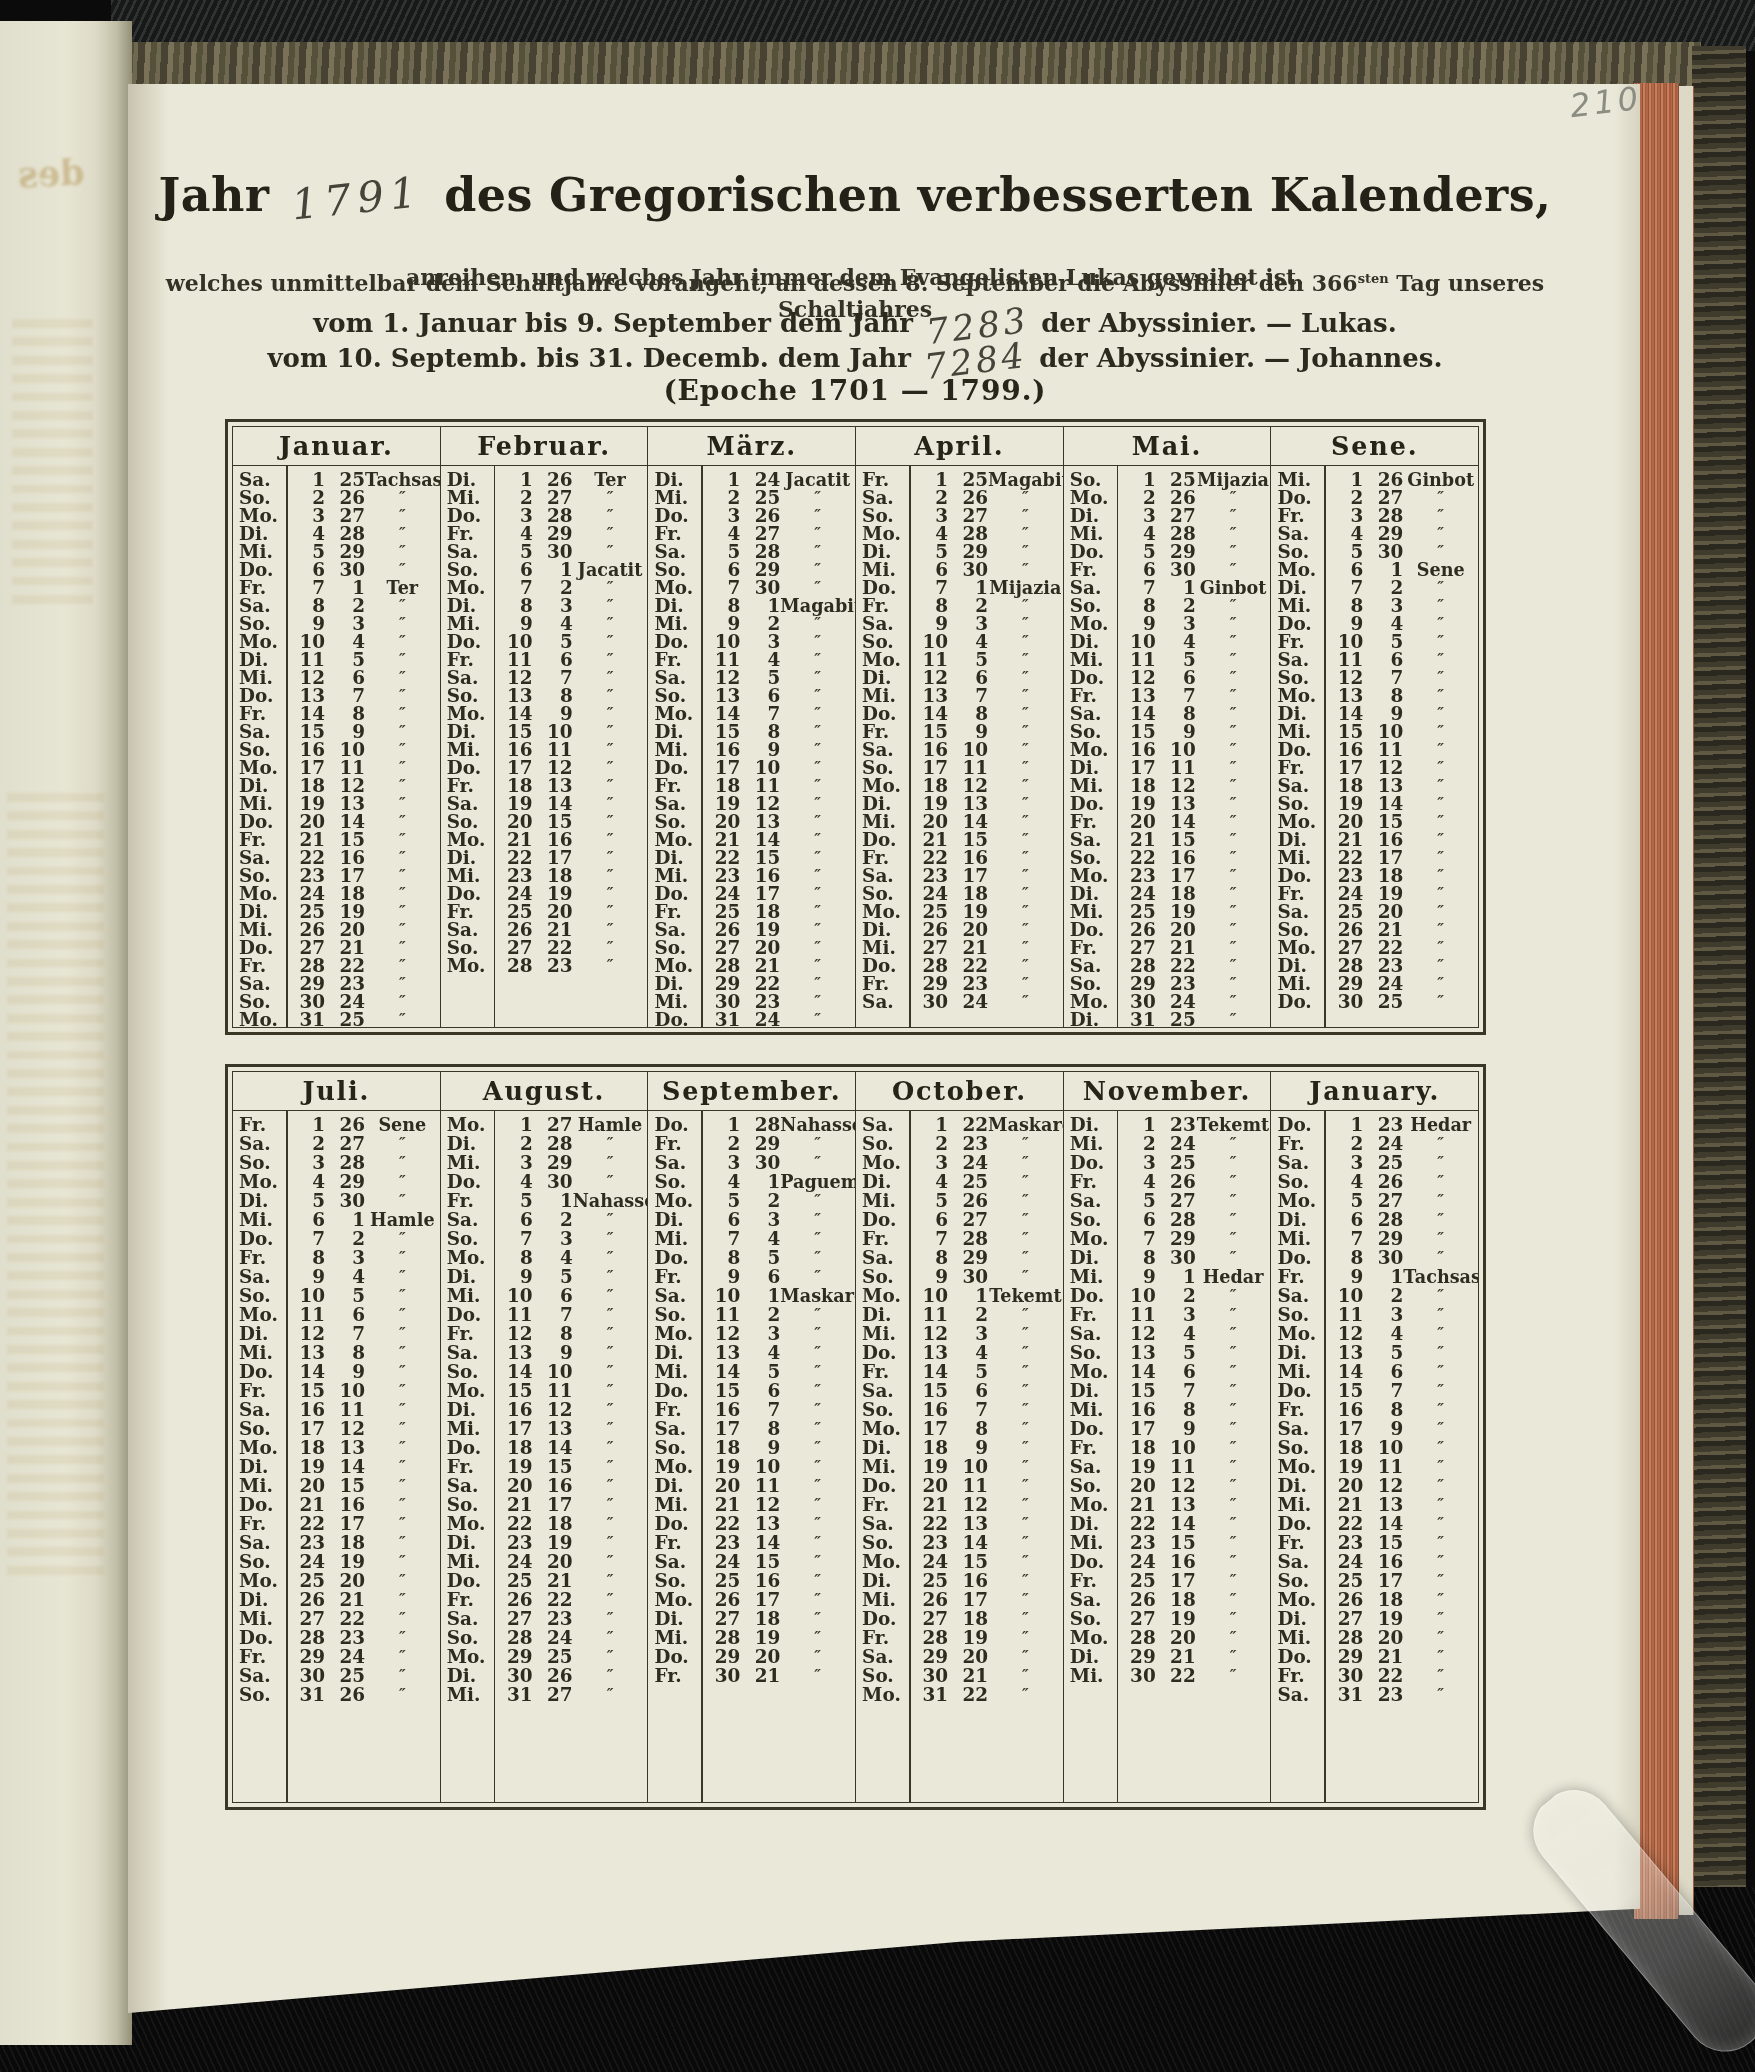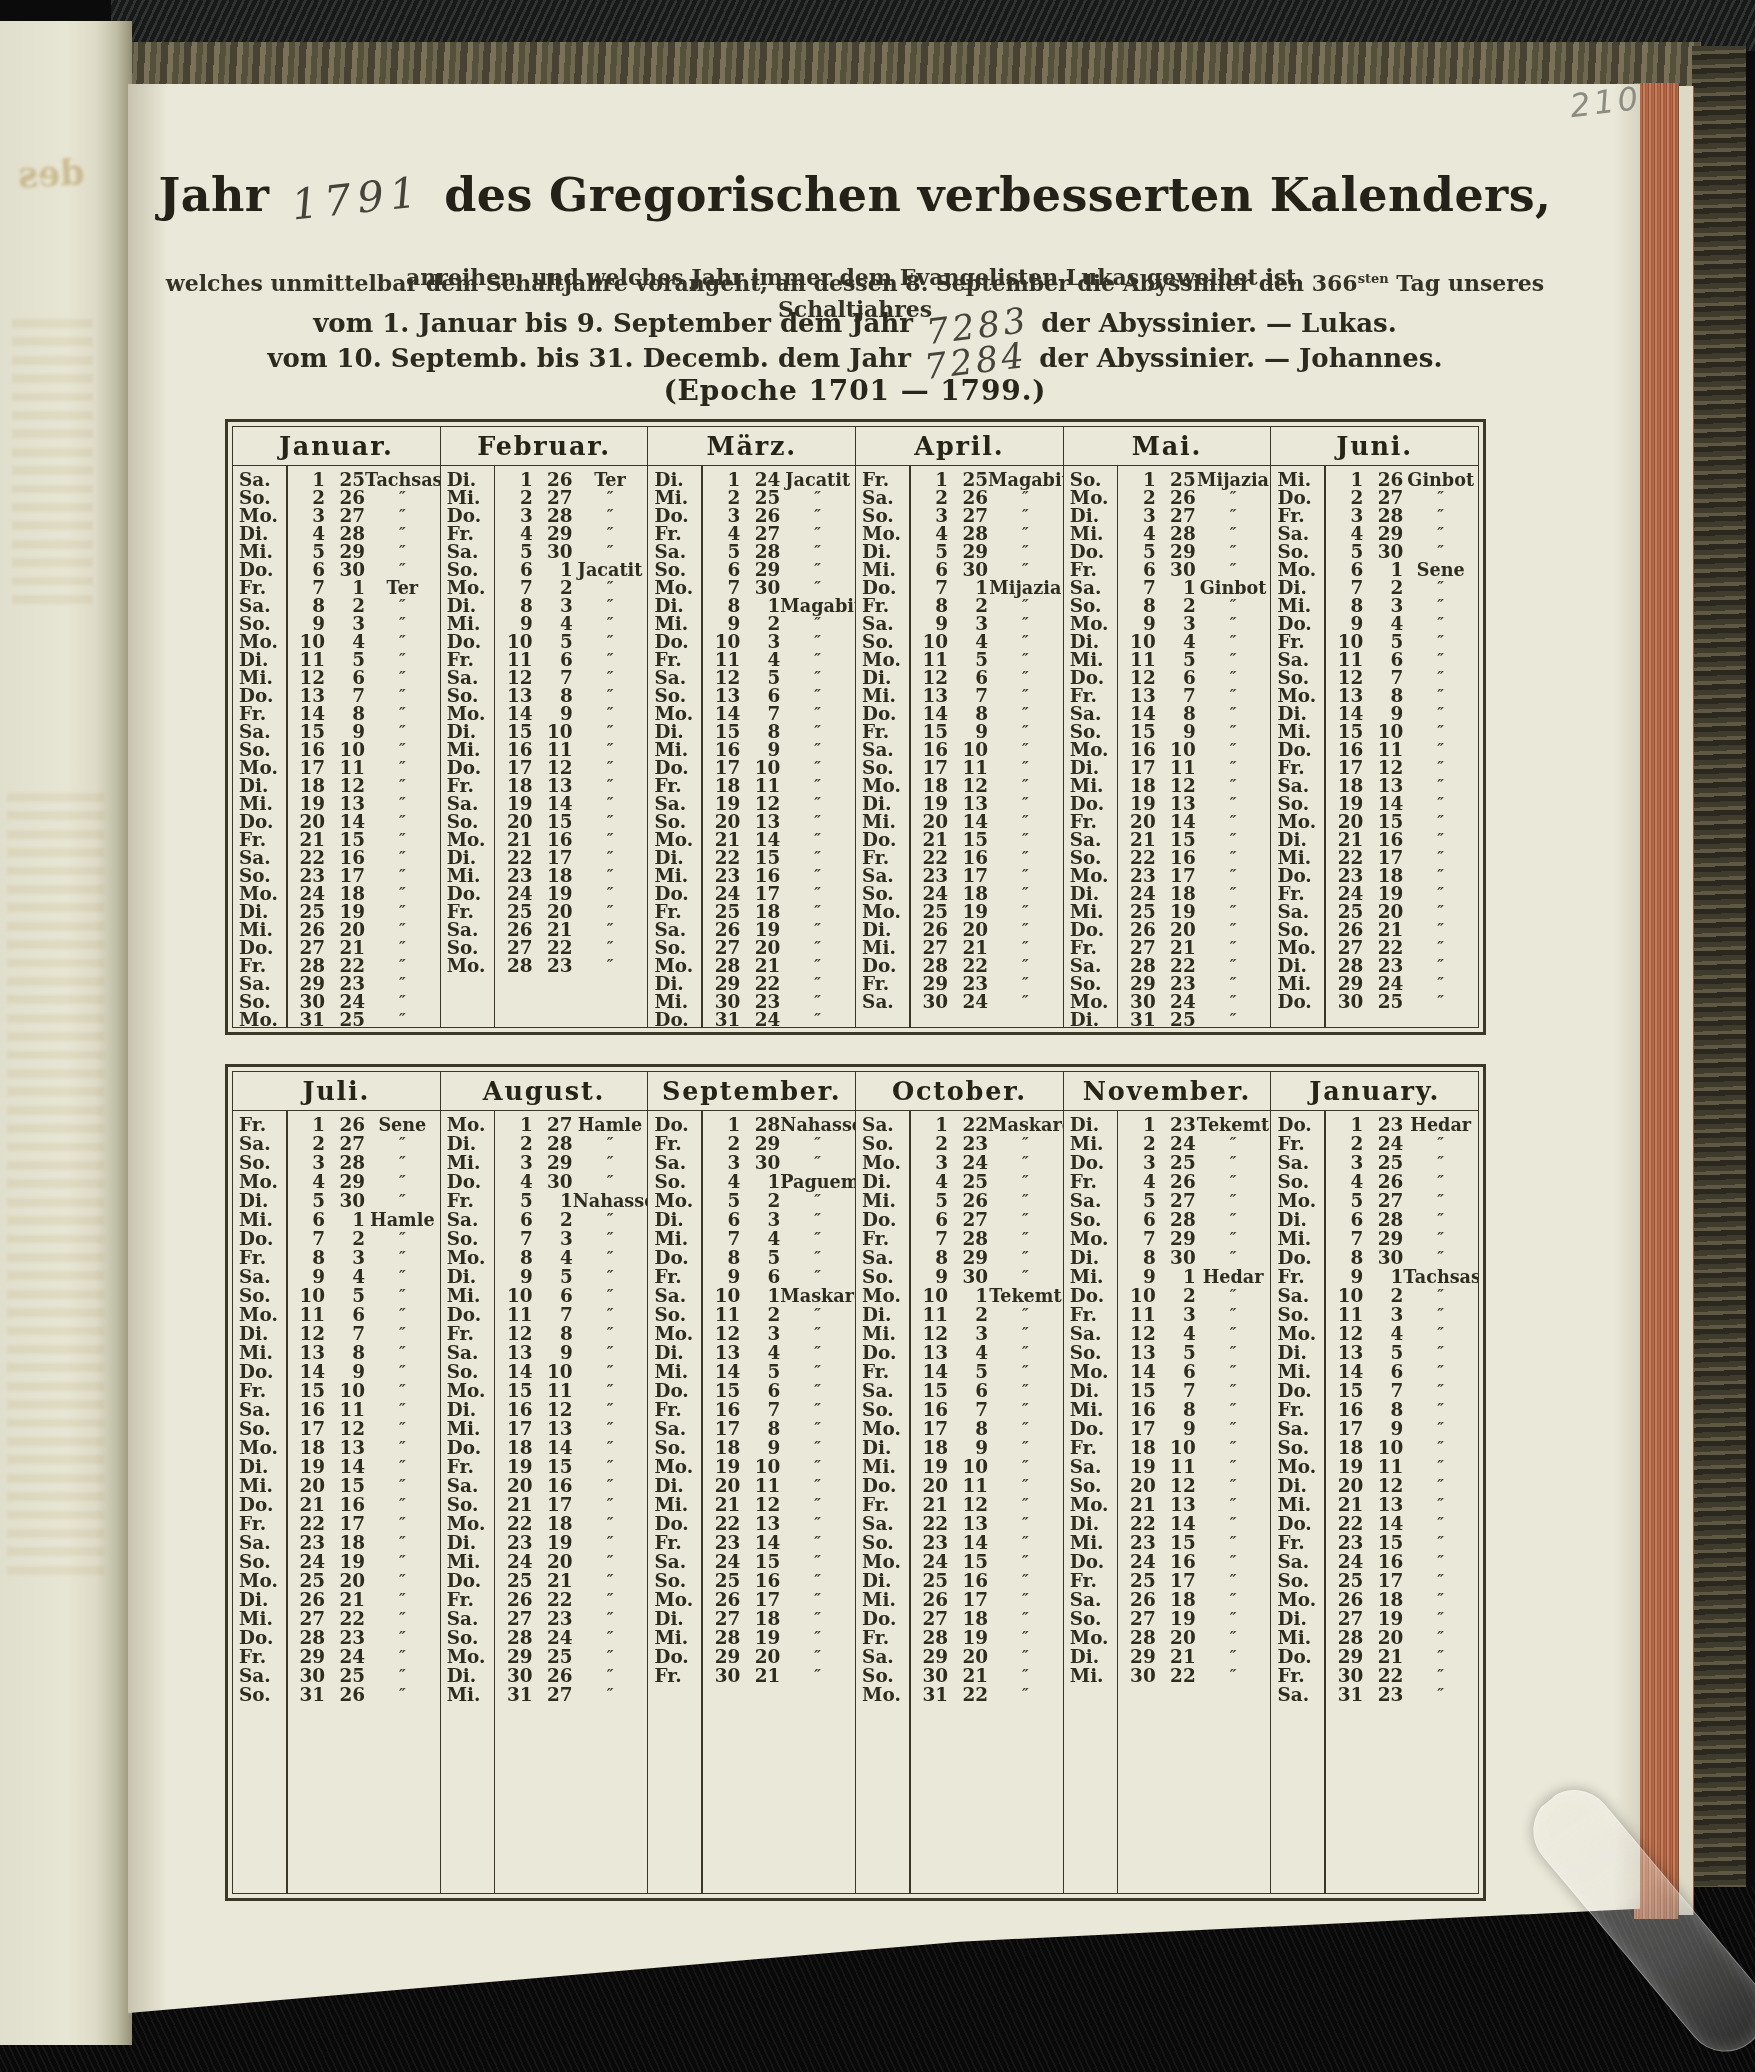--- a/index.html
+++ b/index.html
@@ -52,21 +52,21 @@
   
   .sub-line{position:absolute;width:100%;text-align:center;font-size:22px;color:#343226;font-weight:bold;}
   .sub-line sup{font-size:13px;vertical-align:super;}
   .vom-line{position:absolute;width:100%;text-align:center;font-size:26px;font-weight:bold;color:#2c2a1f;}
   .epoche{position:absolute;top:290px;width:100%;text-align:center;font-size:28px;font-weight:bold;
     letter-spacing:0.9px;color:#28261a;}
 
   
   .cal-table{position:absolute;left:72px;width:1261px;border:3.5px solid #3a3726;padding:4px;margin-left:25px;}
   .t1{top:335px;height:616px;}
-  .t2{top:980px;height:837px;}
+  .t2{top:980px;height:746px;}
   .cal-inner{border:1.8px solid #3a3726;height:100%;display:flex;}
   .month{flex:1;display:flex;flex-direction:column;border-left:1.8px solid #3a3726;min-width:0;}
   .month:first-child{border-left:none;}
   .m-head{height:39px;border-bottom:1.8px solid #3a3726;display:flex;align-items:center;justify-content:center;
     font-size:25.5px;font-weight:bold;letter-spacing:1.8px;color:#262416;}
   .m-body{flex:1;position:relative;padding-top:2.6px;}
   .m-body::before{content:"";position:absolute;left:53px;top:0;bottom:0;width:1.8px;background:#3a3726;}
   .row{display:grid;grid-template-columns:53px 39px 40px 1fr;align-items:center;
     font-size:18.4px;font-weight:bold;color:#2e2c1f;}
   .t1 .row{height:18px;}
@@ -1059,21 +1059,21 @@
                 </div>
                 <div class="row">
                   <span class="c-wd">Di.</span>
                   <span class="c-g">31</span>
                   <span class="c-a">25</span>
                   <span class="c-n ditto">″</span>
                 </div>
               </div>
             </div>
             <div class="month">
-              <div class="m-head">Juni.</div>
+              <div class="m-head">Sene.</div>
               <div class="m-body">
                 <div class="row">
                   <span class="c-wd">Mi.</span>
                   <span class="c-g">1</span>
                   <span class="c-a">26</span>
                   <span class="c-n">Ginbot</span>
                 </div>
                 <div class="row">
                   <span class="c-wd">Do.</span>
                   <span class="c-g">2</span>

